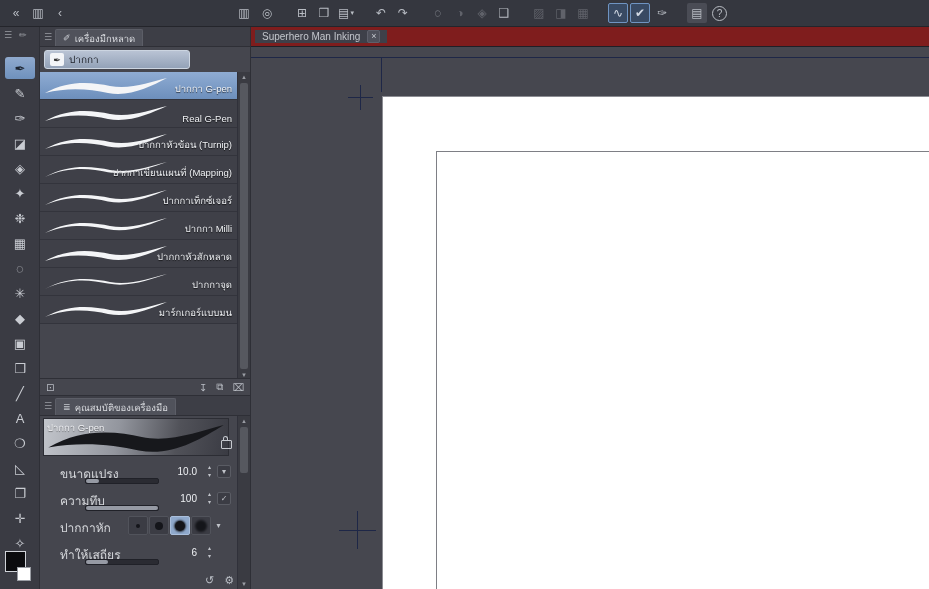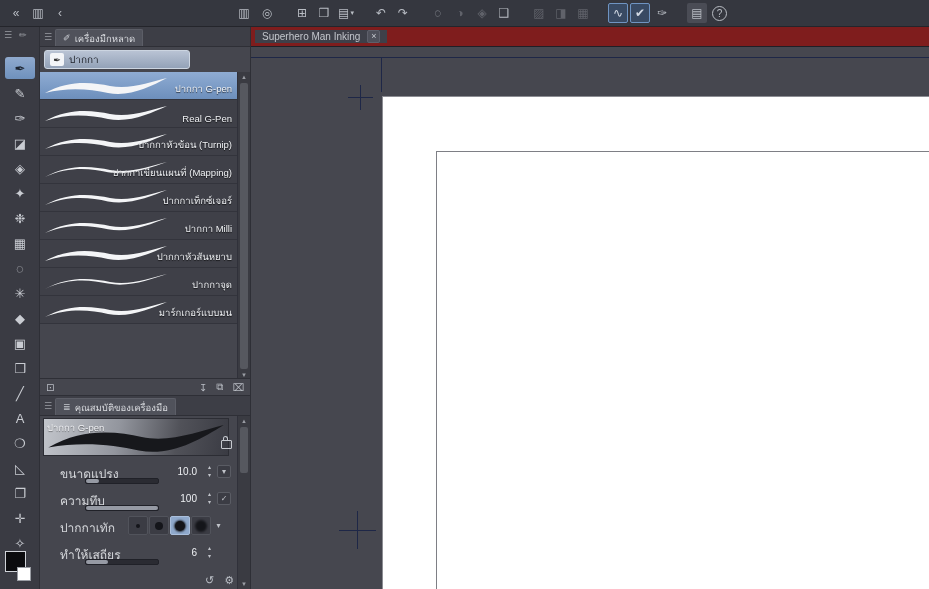--- a/index.html
+++ b/index.html
@@ -212,21 +212,21 @@
       <div class="brush-row">
         <svg width="128" height="24" viewBox="0 0 128 24" preserveAspectRatio="none">
           <path d="M3,19 C26,6 50,8 68,12 C88,16 108,8 125,4 C108,10.24 88,19.2 66,15.2 C48,11.2 26,9.2 3,19 Z" fill="#f4f5f7"></path>
         </svg>
         <span class="brush-label">ปากกา Milli</span>
       </div>
       <div class="brush-row">
         <svg width="128" height="24" viewBox="0 0 128 24" preserveAspectRatio="none">
           <path d="M3,19 C26,6 50,8 68,12 C88,16 108,8 125,4 C108,11.5 88,21 66,17 C48,13 26,11 3,19 Z" fill="#f4f5f7"></path>
         </svg>
-        <span class="brush-label">ปากกาหัวสันหยาบ</span>
+        <span class="brush-label">ปากกาหัวสักหลาด</span>
       </div>
       <div class="brush-row">
         <svg width="128" height="24" viewBox="0 0 128 24" preserveAspectRatio="none">
           <path d="M3,19 C26,6 50,8 68,12 C88,16 108,8 125,4 C108,9.12 88,17.6 66,13.6 C48,9.6 26,7.6 3,19 Z" fill="#f4f5f7"></path>
         </svg>
         <span class="brush-label">ปากกาจุด</span>
       </div>
       <div class="brush-row">
         <svg width="128" height="24" viewBox="0 0 128 24" preserveAspectRatio="none">
           <path d="M3,19 C26,6 50,8 68,12 C88,16 108,8 125,4 C108,10.8 88,20 66,16 C48,12 26,10 3,19 Z" fill="#f4f5f7"></path>
@@ -280,21 +280,21 @@
           <i class="slider-fill" style="width: 100%;"></i>
         </div>
         <span class="prop-value">100</span>
         <span class="spinner">
           <i>▴</i>
           <i>▾</i>
         </span>
         <span class="prop-extra">✓</span>
       </div>
       <div class="prop-row">
-        <span class="prop-label">ปากกาเทัก</span>
+        <span class="prop-label">ปากกาหัก</span>
         <div class="aa-wrap">
           <span class="aa-cell">
             <i class="aa-dot d0"></i>
           </span>
           <span class="aa-cell">
             <i class="aa-dot d1"></i>
           </span>
           <span class="aa-cell sel">
             <i class="aa-dot d2"></i>
           </span>

